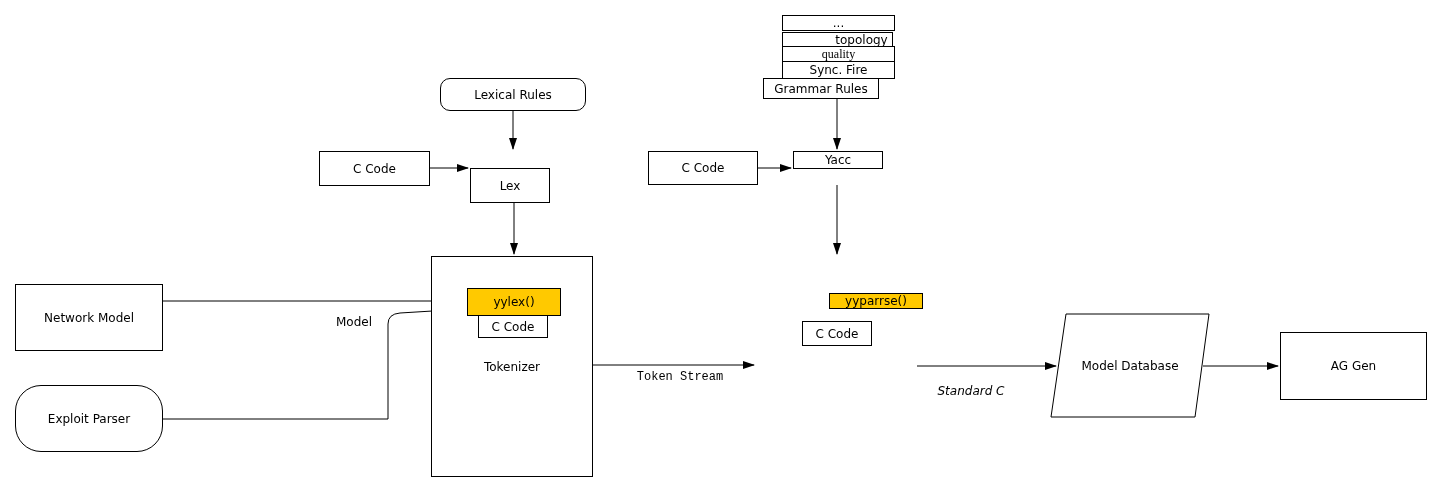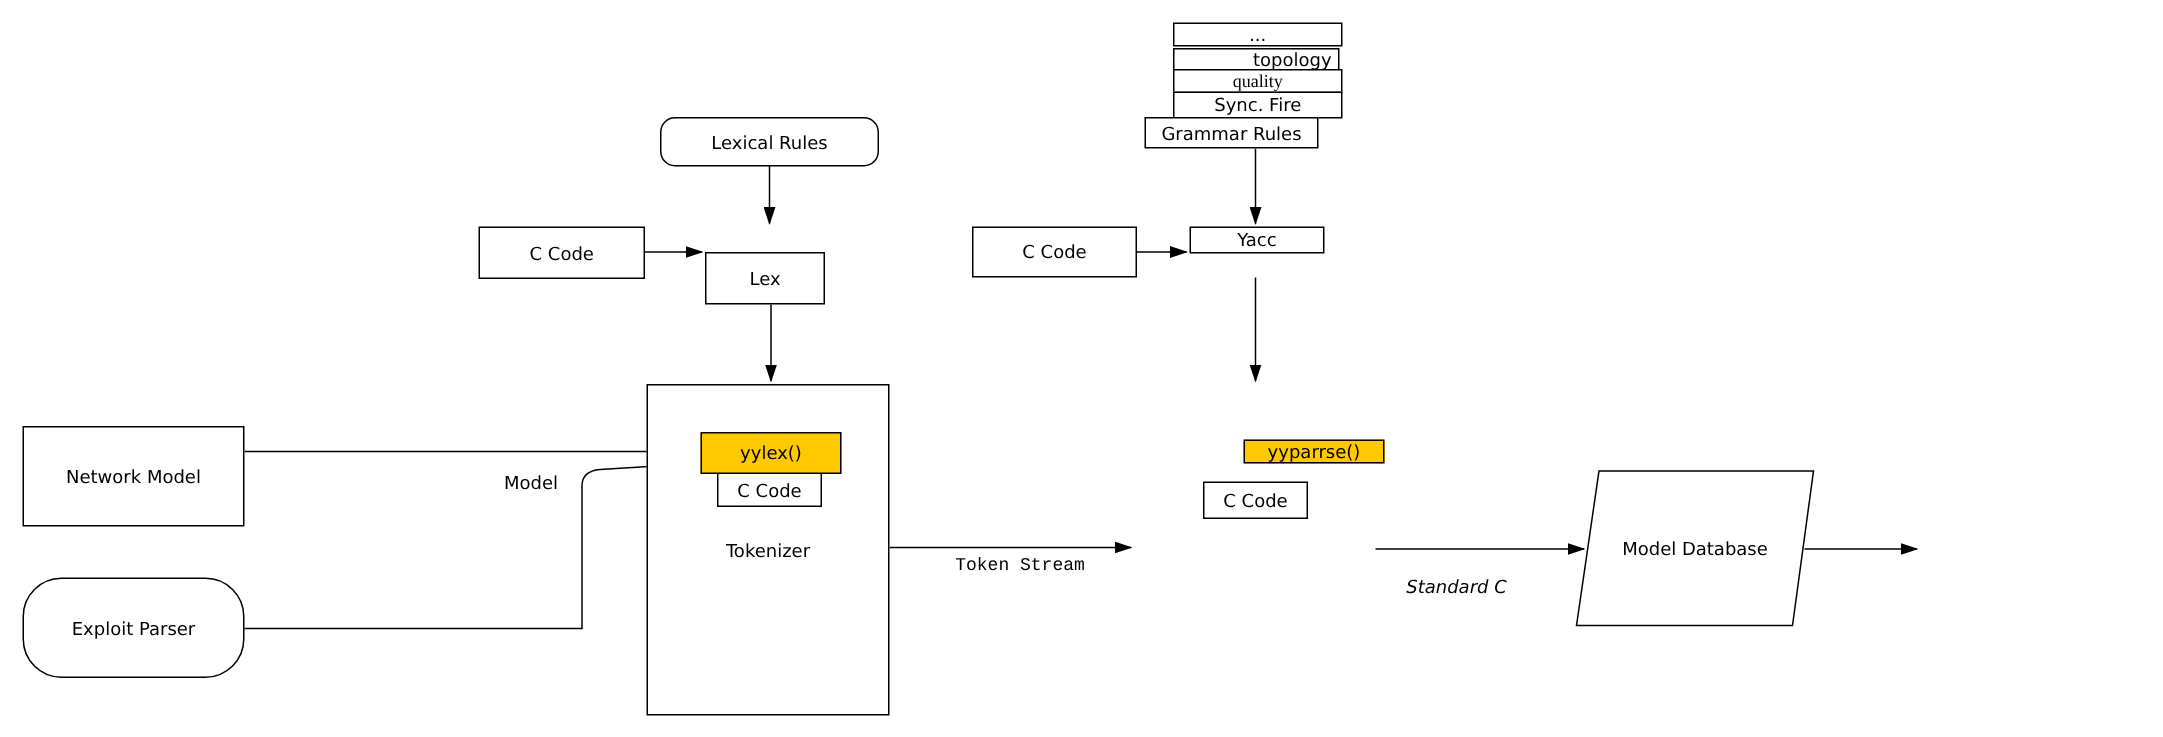--- a/index.html
+++ b/index.html
@@ -126,18 +126,19 @@
   <div class="box" id="exploit-parser">Exploit Parser</div>
 
   <div class="box" id="tokenizer">Tokenizer</div>
   <div class="box" id="yylex" style="background: rgb(255, 201, 0);">yylex()</div>
   <div class="box" id="c-code-tok">C Code</div>
 
   <div class="box" id="yyparse" style="background: rgb(255, 201, 0);">yyparrse()</div>
   <div class="box" id="c-code-par">C Code</div>
 
   <div class="plain" id="model-database-label">Model Database</div>
+  <div class="box" id="ag-gen">AG Gen</div>
 
   <div class="plain" id="label-input">Model</div>
   <div class="plain" id="label-token-stream">Token Stream</div>
   <div class="plain" id="label-standard-c">Standard C</div>
 
 </div>
 
 </body></html>

